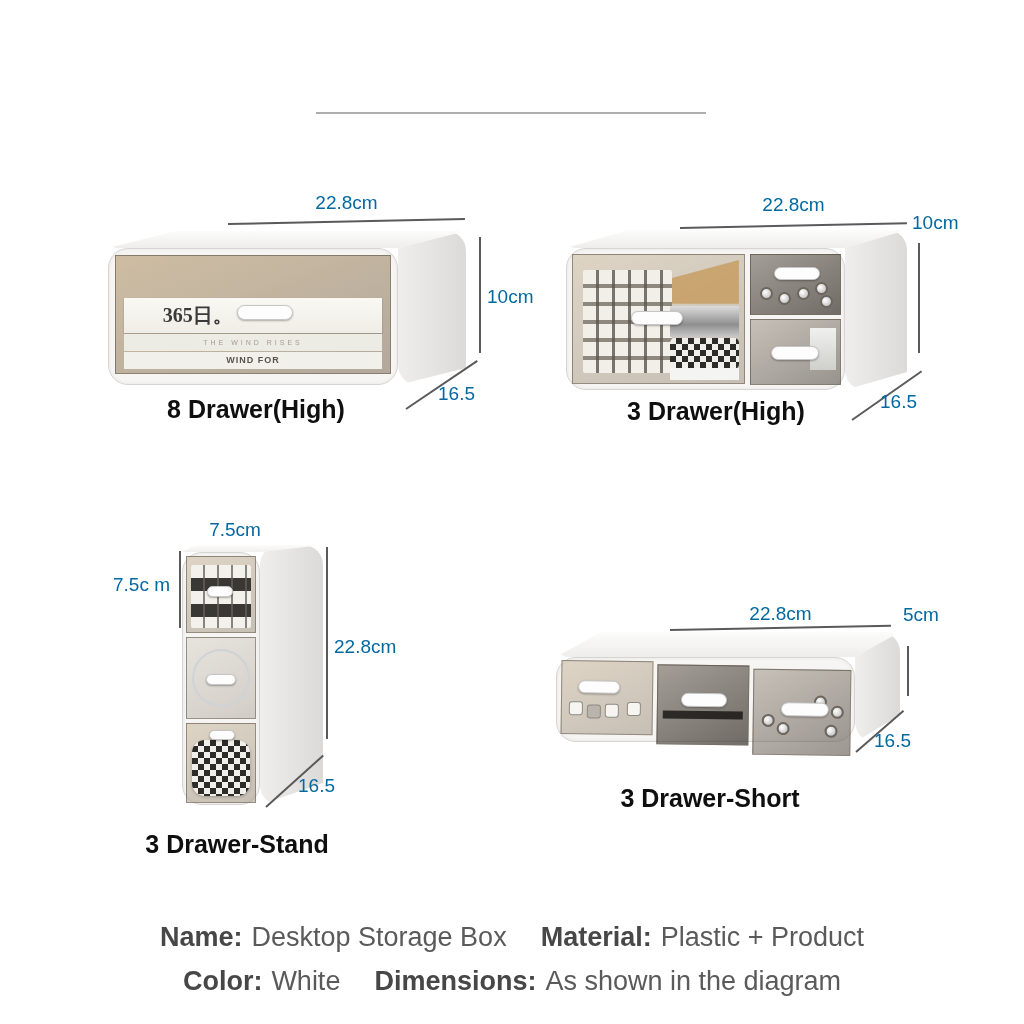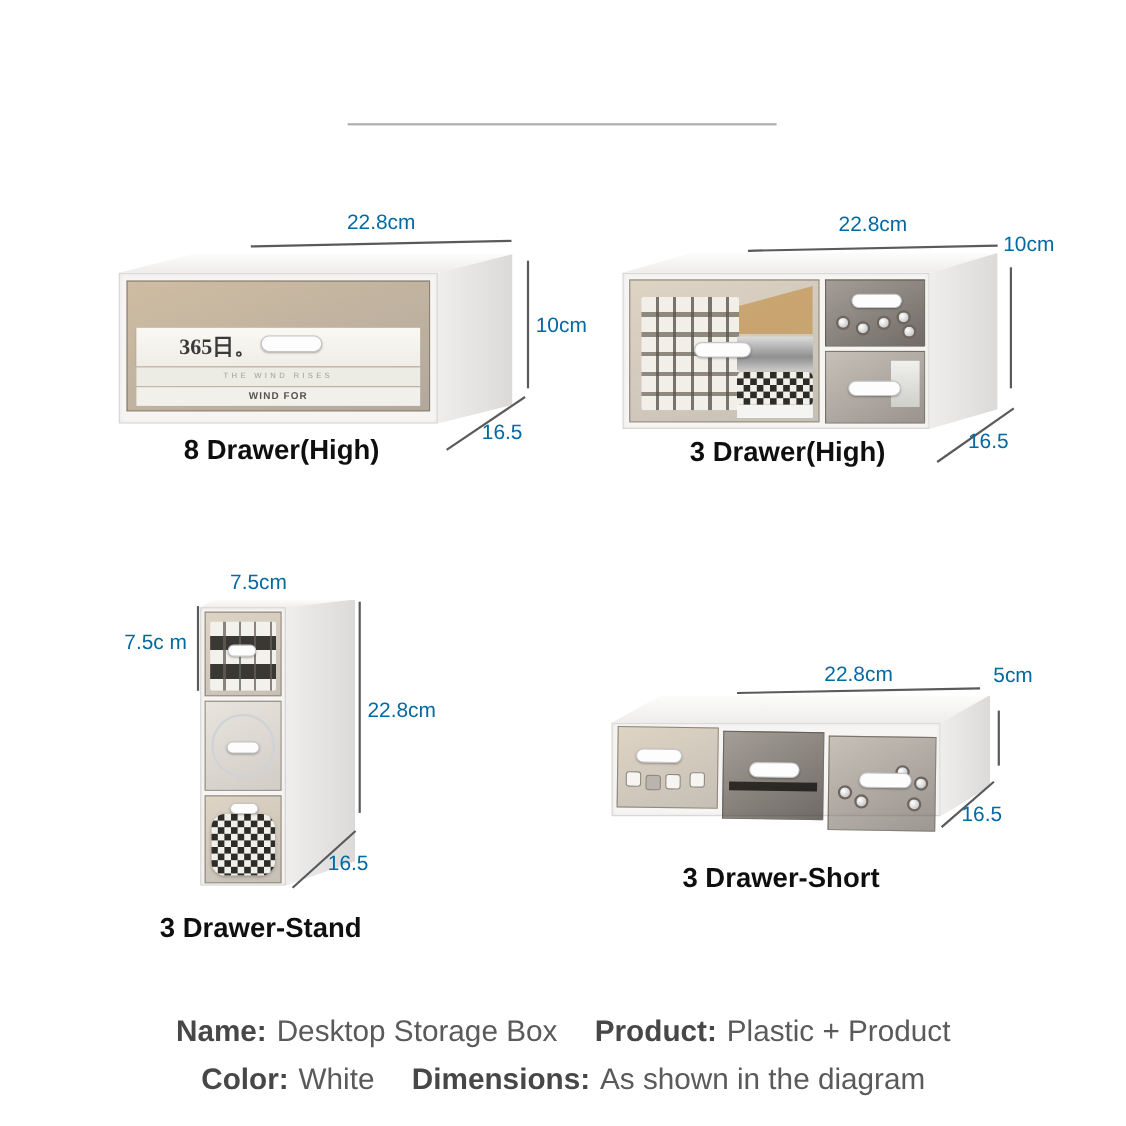--- a/index.html
+++ b/index.html
@@ -14,21 +14,21 @@
   }
   .title-underline{position:absolute;left:316px;top:112px;width:390px;height:2px;background:#aeaeae;}
   .dim{position:absolute;font-size:19px;color:#0369a1;white-space:nowrap;}
   .dim.center{text-align:center;}
   .prod-label{position:absolute;font-size:25px;font-weight:700;color:#0f0f0f;text-align:center;white-space:nowrap;}
   
   .dline{position:absolute;background:#595a5c;}
   .dline.h{height:2px;transform-origin:left center;}
   .dline.v{width:2px;}
   
-  .face{position:absolute;}
+  .face{position:absolute;border-radius:20px;}
   .face.top{background:linear-gradient(to bottom,#fcfcfb,#eeedeb);}
   .face.side{background:linear-gradient(to right,#efeeec,#dbdad8);}
   .face.front{background:#f6f5f3;border:1px solid #d6d5d3;box-sizing:border-box;
     box-shadow:inset 0 0 4px rgba(0,0,0,.06);}
   .window{position:absolute;box-sizing:border-box;border:1px solid rgba(90,82,70,.55);}
   .amber{background:linear-gradient(160deg,rgba(199,179,148,.85) 0%,rgba(178,159,132,.75) 40%,rgba(133,117,99,.6) 100%);}
   .amber-light{background:linear-gradient(155deg,rgba(206,190,165,.6),rgba(150,138,120,.5));}
   .dark-tint{background:linear-gradient(150deg,rgba(96,86,75,.55),rgba(55,48,42,.7));}
   .mid-tint{background:linear-gradient(150deg,rgba(150,140,126,.5),rgba(90,82,72,.6));}
   .pale-tint{background:linear-gradient(155deg,rgba(225,220,212,.7),rgba(185,178,168,.6));}
@@ -198,20 +198,20 @@
       </div>
     </div>
 
     <div class="dline h" style="left:856px;top:751px;width:63px;transform:rotate(-41deg);"></div>
     <div class="dim" style="left:874px;top:730px;">16.5</div>
     <div class="prod-label" style="left:574px;top:784px;width:272px;">3 Drawer-Short</div>
   </section>
 
   <footer>
     <p class="spec-line" style="top:922px;">
-      <span class="k">Name:</span><span class="v">Desktop Storage Box</span><span class="k pair2">Product:</span><span class="v">Plastic + Product</span>
+      <span class="k">Name:</span><span class="v">Desktop Storage Box</span><span class="k pair2">Material:</span><span class="v">Plastic + Product</span>
     </p>
     <p class="spec-line" style="top:966px;">
       <span class="k">Color:</span><span class="v">White</span><span class="k pair2">Dimensions:</span><span class="v">As shown in the diagram</span>
     </p>
   </footer>
 
 </div>
 
 </body></html>

